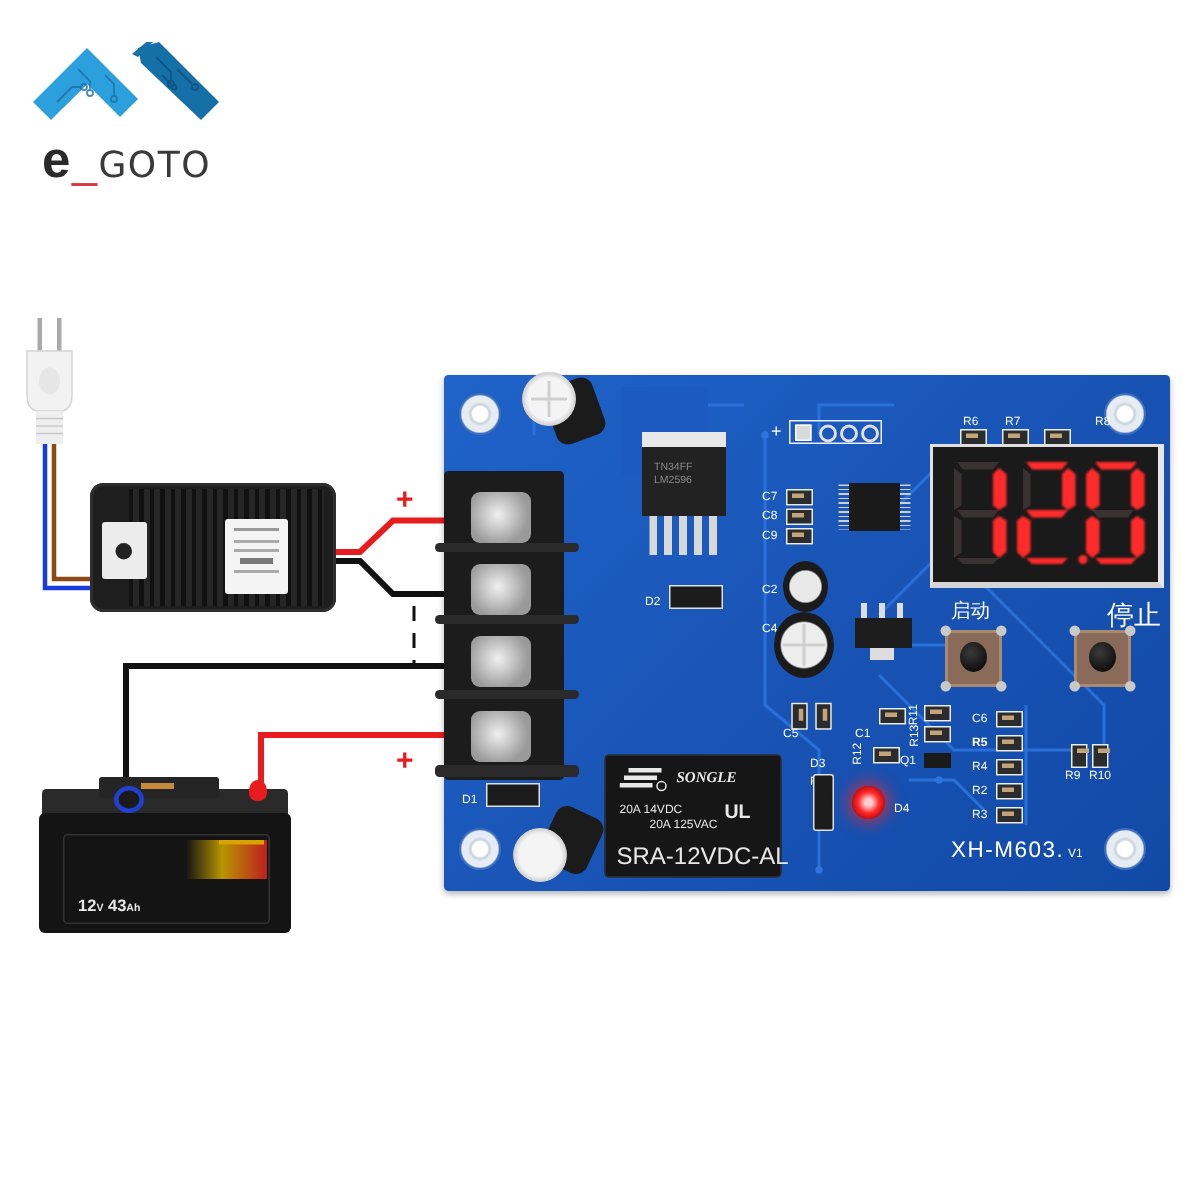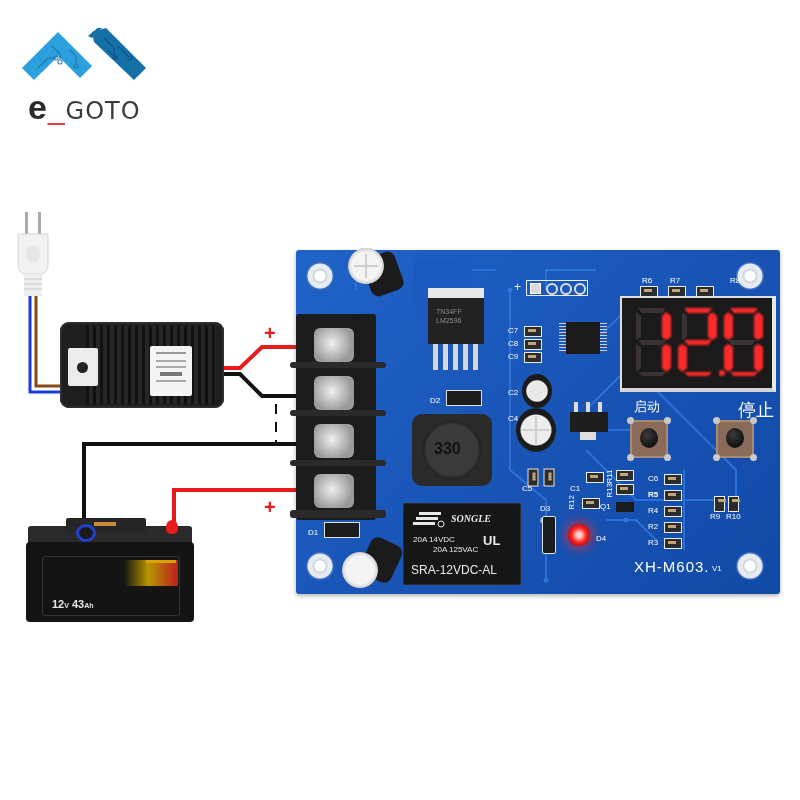--- a/index.html
+++ b/index.html
@@ -224,24 +224,20 @@
 
     <div class="abs" style="left:278px;top:152px;width:4px;height:12px;background:#ddd;"></div>
     <div class="abs" style="left:290px;top:152px;width:4px;height:12px;background:#ddd;"></div>
     <div class="abs" style="left:302px;top:152px;width:4px;height:12px;background:#ddd;"></div>
     <div class="abs" style="left:274px;top:162px;width:38px;height:20px;background:#1d1d1d;"></div>
     <div class="abs" style="left:284px;top:182px;width:16px;height:8px;background:#ddd;"></div>
 
     <div class="silk label-sm" style="left:134px;top:146px;">D2</div>
     <div class="abs" style="left:150px;top:140px;width:34px;height:14px;background:#1c1c1c;border:1px solid #e0e0e0;"></div>
 
-    <div class="abs" style="left:116px;top:164px;width:80px;height:72px;background:#2a2a2a;border-radius:10px;">
-      <div class="abs" style="left:10px;top:6px;width:60px;height:60px;border-radius:50%;background:radial-gradient(circle,#3a3a3a 60%,#262626 66%);"></div>
-      <div class="silk" style="left:22px;top:26px;font-size:16px;font-weight:bold;color:#111;">330</div>
-    </div>
 
     <div class="smd" style="left:228px;top:222px;transform:rotate(90deg);"></div>
     <div class="smd" style="left:244px;top:222px;transform:rotate(90deg);"></div>
     <div class="silk label-sm" style="left:226px;top:234px;">C5</div>
     <div class="silk label-sm" style="left:244px;top:234px;margin-top:32px;">R1</div>
 
     <div class="silk label-sm" style="left:274px;top:234px;">C1</div>
     <div class="smd" style="left:290px;top:222px;"></div>
 
     <div class="silk label-sm" style="left:244px;top:254px;">D3</div>
@@ -328,21 +324,21 @@
           <rect x="6" y="1" width="22" height="3"></rect>
           <rect x="3" y="6" width="22" height="3"></rect>
           <rect x="0" y="11" width="22" height="3"></rect>
         </g>
       <circle cx="28" cy="13" r="3" fill="none" stroke="#e8e8e8"></circle>
     </svg>
     <div class="silk" style="left:48px;top:10px;font-size:10px;font-style:italic;font-family:'Liberation Serif',serif;font-weight:bold;">SONGLE</div>
     <div class="silk" style="left:10px;top:32px;font-size:8px;">20A 14VDC</div>
     <div class="silk" style="left:10px;top:42px;font-size:8px;margin-left:20px;">20A 125VAC</div>
     <div class="silk" style="left:80px;top:30px;font-size:13px;font-weight:bold;">UL</div>
-    <div class="silk" style="left:8px;top:60px;font-size:12px;">SRA-12VDC-AL</div>
+    <div class="silk" style="left:8px;top:60px;font-size:16px;">SRA-12VDC-AL</div>
   </div>
 
   <div class="abs display">
     <svg class="digits" viewBox="0 0 134 74">
       <defs>
         <filter id="glow">
             <feGaussianBlur stdDeviation="0.8"></feGaussianBlur>
           </filter>
       </defs>
 

